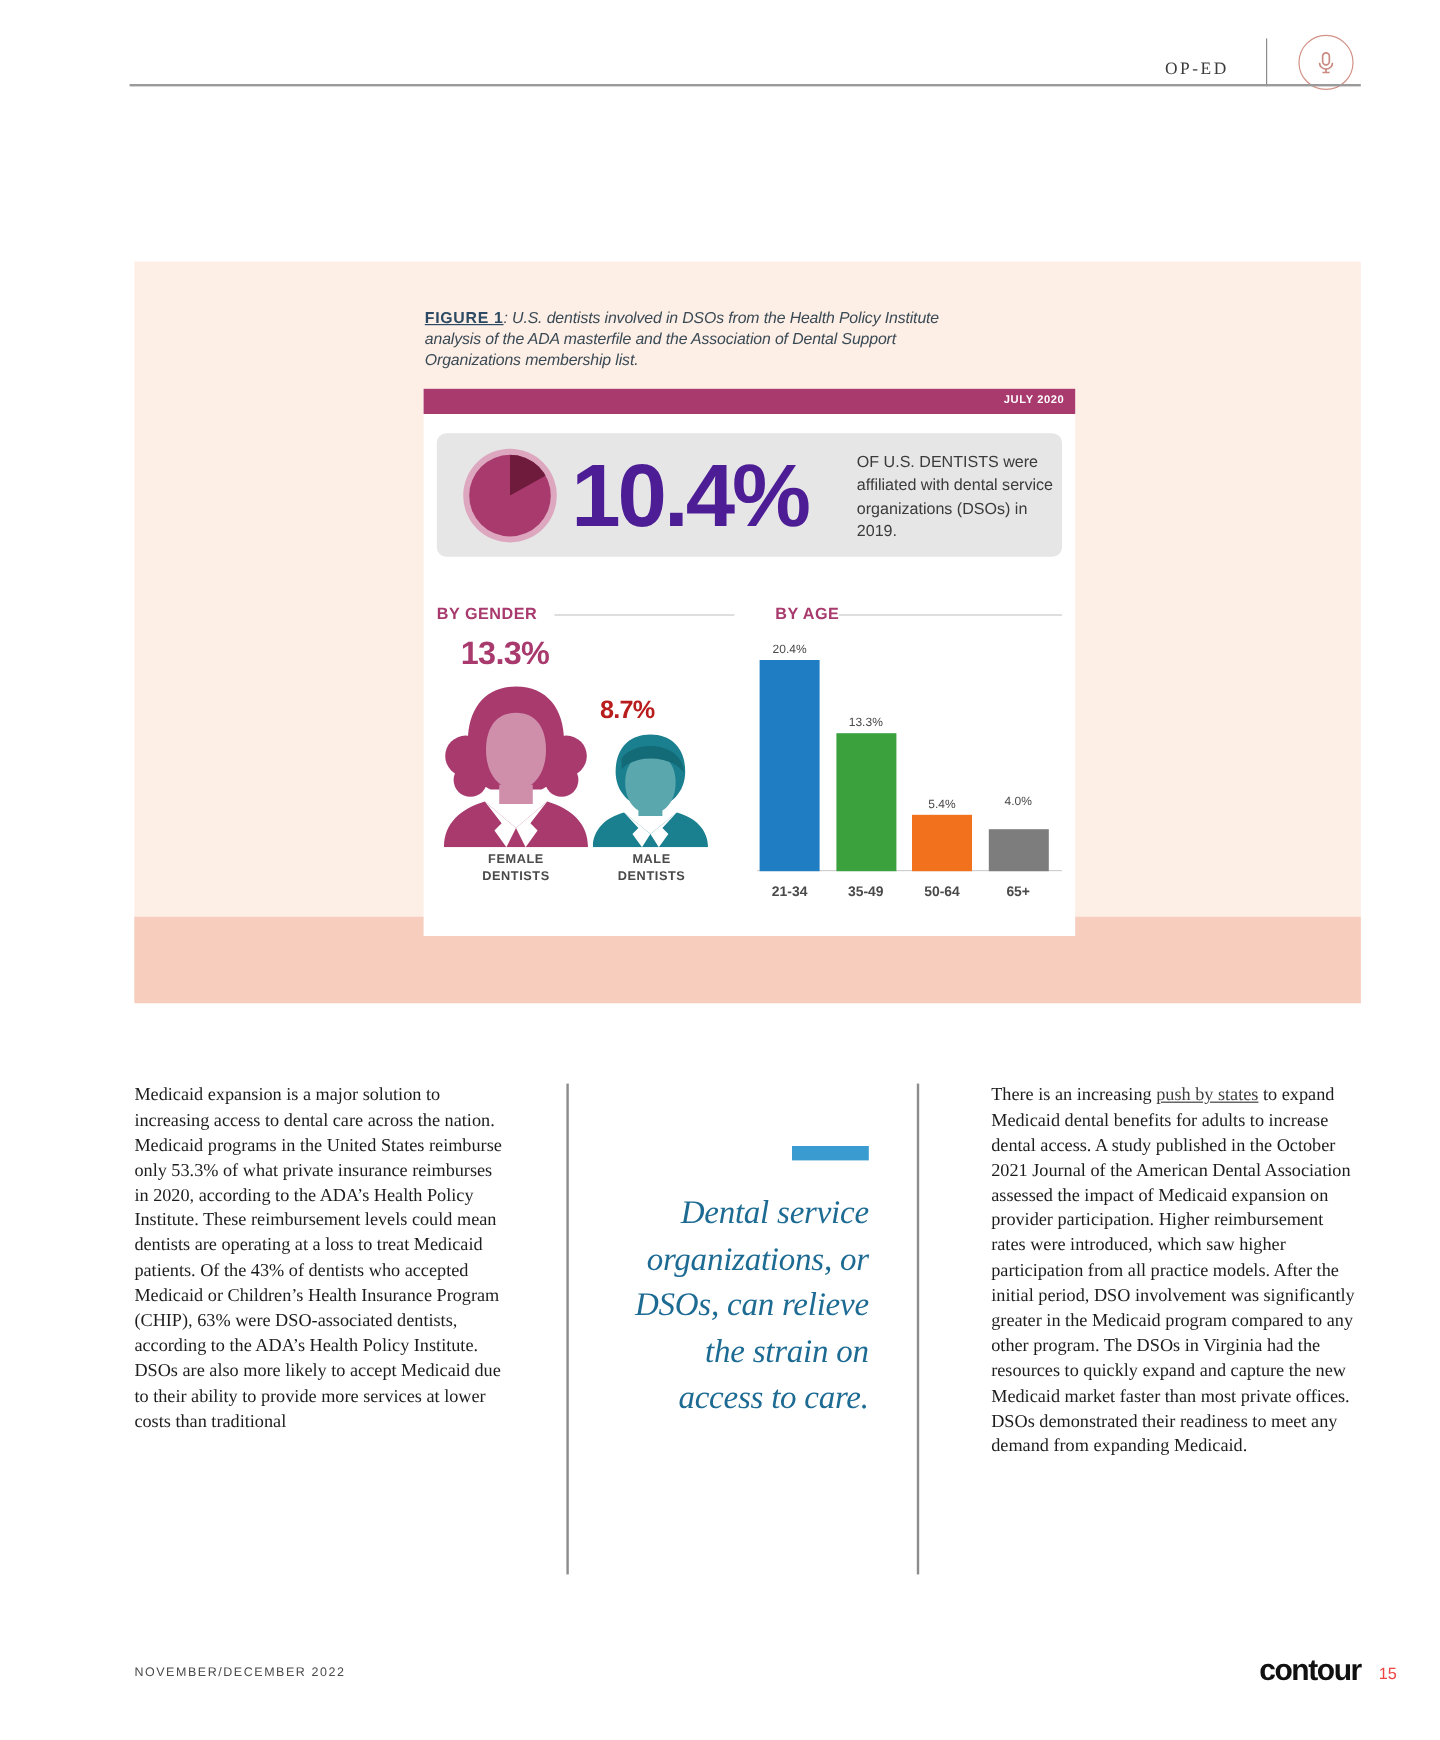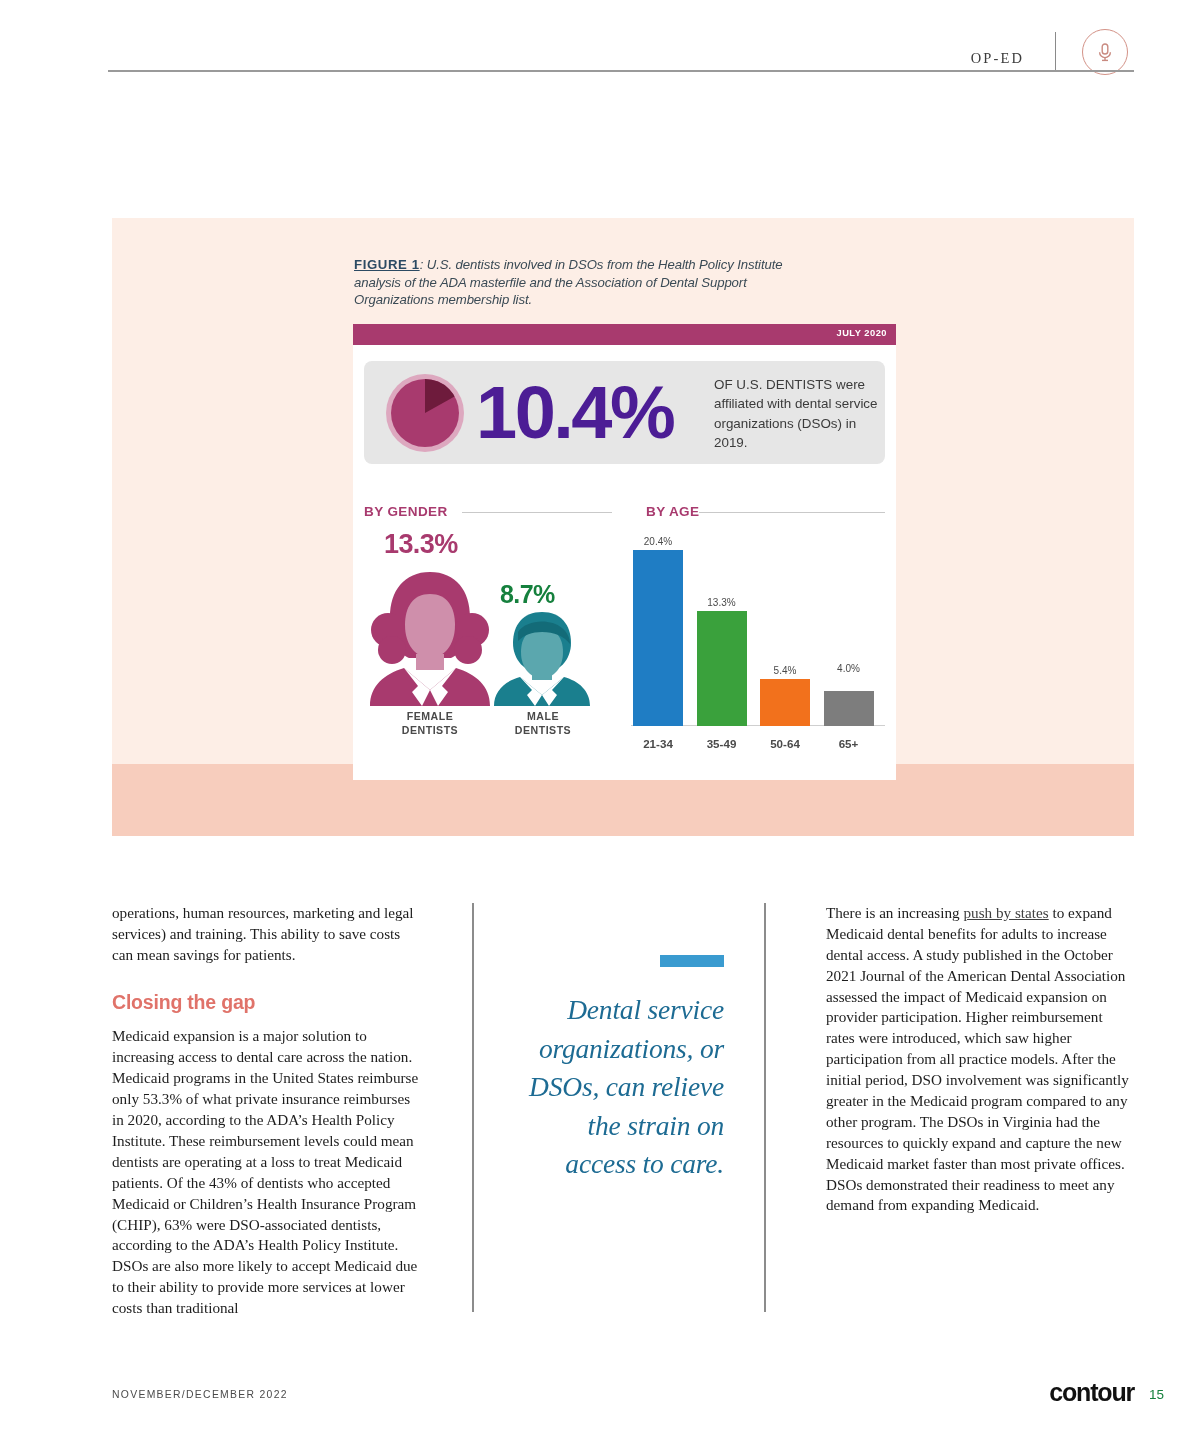--- a/index.html
+++ b/index.html
@@ -178,22 +178,22 @@
   .gender-block { position: absolute; left: 11px; top: 180px; width: 248px; height: 262px; }
   .g-pct-female {
     position: absolute; left: 20px; top: 25px;
     font-family: "Liberation Sans", sans-serif;
     font-weight: bold; font-size: 27px; letter-spacing: -0.6px;
     color: #a83a6e;
   }
   .g-pct-male {
     position: absolute; left: 136px; top: 76px;
     font-family: "Liberation Sans", sans-serif;
-    font-weight: bold; font-size: 25px; letter-spacing: -0.6px;
-    color: #15803d;
+    font-weight: bold; font-size: 21px; letter-spacing: -0.6px;
+    color: #b91c1c;
   }
   .person { position: absolute; }
   .g-label {
     position: absolute;
     font-family: "Liberation Sans", sans-serif;
     font-size: 10.6px; font-weight: 600;
     letter-spacing: 0.5px;
     line-height: 1.28;
     color: #4a4a4a;
     text-align: center;
@@ -301,21 +301,21 @@
     font-weight: bold;
     font-size: 25px;
     letter-spacing: -1.2px;
     color: #111111;
   }
   .footer-pageno {
     position: absolute;
     right: 36px; top: 1387px;
     font-family: "Liberation Sans", sans-serif;
     font-size: 13.5px;
-    color: #15803d;
+    color: #ef4444;
   }
 </style>
 </head>
 <body>
 
 <div class="page-header">
   <div class="header-kicker">OP-ED</div>
   <div class="header-divider"></div>
   <div class="mic-badge">
     <svg width="20" height="22" viewBox="0 0 20 22" aria-hidden="true">
@@ -409,22 +409,20 @@
             <div class="bar-rect" style="height: 34.5455px; background: rgb(125, 125, 125);"></div>
           </div>
           <div class="bar-cat" style="position: absolute; left: 192.5px; width: 50px;">65+</div>
         </div>
     </div>
 
   </div>
 </div>
 
 <div class="col col-left">
-  <p>operations, human resources, marketing and legal services) and training. This ability to save costs can mean savings for patients.</p>
-  <h2 class="subhead">Closing the gap</h2>
   <p style="text-indent:0">Medicaid expansion is a major solution to increasing access to dental care across the nation. Medicaid programs in the United States reimburse only 53.3% of what private insurance reimburses in 2020, according to the ADA’s Health Policy Institute. These reimbursement levels could mean dentists are operating at a loss to treat Medicaid patients. Of the 43% of dentists who accepted Medicaid or Children’s Health Insurance Program (CHIP), 63% were DSO-associated dentists, according to the ADA’s Health Policy Institute. DSOs are also more likely to accept Medicaid due to their ability to provide more services at lower costs than traditional</p>
 </div>
 
 <div class="col col-right">
   <p><span>There is an increasing </span><a class="inline-link" href="#">push by states</a><span> to expand Medicaid dental benefits for adults to increase dental access. A study published in the October 2021 Journal of the American Dental Association assessed the impact of Medicaid expansion on provider participation. Higher reimbursement rates were introduced, which saw higher participation from all practice models. After the initial period, DSO involvement was significantly greater in the Medicaid program compared to any other program. The DSOs in Virginia had the resources to quickly expand and capture the new Medicaid market faster than most private offices. DSOs demonstrated their readiness to meet any demand from expanding Medicaid.</span></p>
 </div>
 
 <div class="col-divider divider-a"></div>
 <div class="col-divider divider-b"></div>
 

